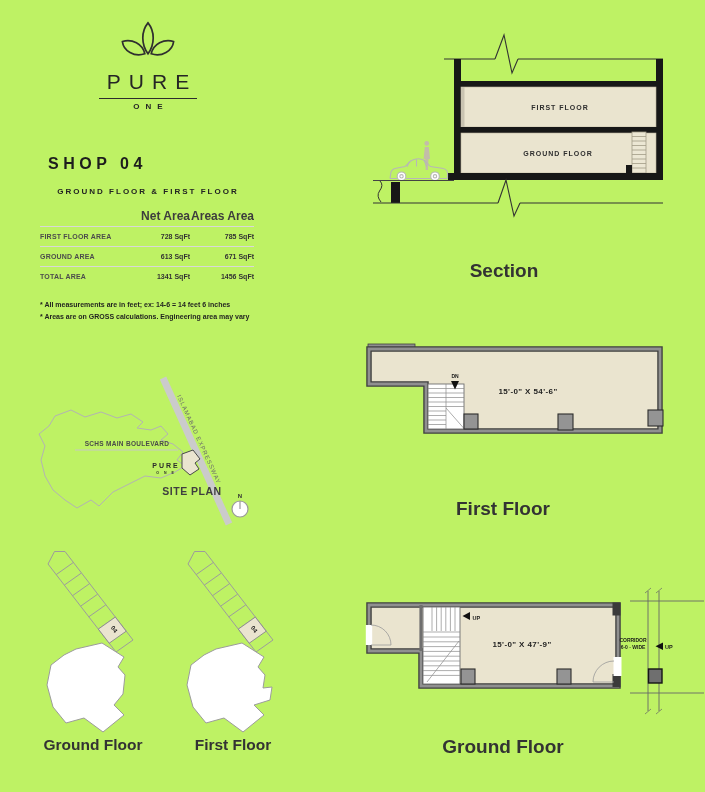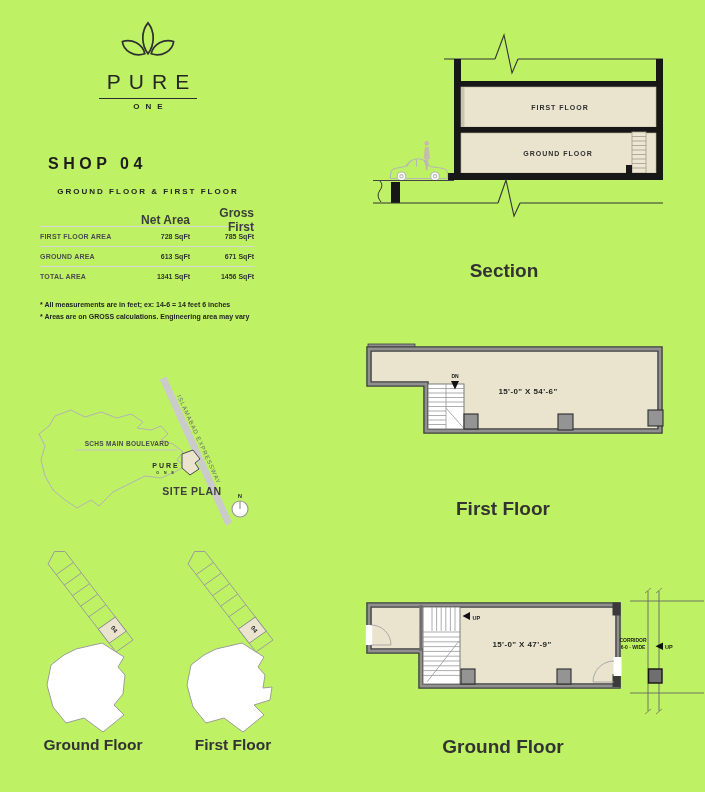--- a/index.html
+++ b/index.html
@@ -60,21 +60,21 @@
     <div class="sub">ONE</div>
   </div>
 
   <div class="abs shop-title">SHOP 04</div>
   <div class="abs shop-subtitle">GROUND FLOOR &amp; FIRST FLOOR</div>
 
   <div class="abs area-table">
     <div class="tr head">
       <div class="cell-label"></div>
       <div class="cell-head">Net Area</div>
-      <div class="cell-head">Gross First</div>
+      <div class="cell-head">Areas Area</div>
     </div>
     <div class="tr data">
       <div class="cell-label">FIRST FLOOR AREA</div>
       <div class="cell-num">728 SqFt</div>
       <div class="cell-num">785 SqFt</div>
     </div>
     <div class="tr data">
       <div class="cell-label">GROUND AREA</div>
       <div class="cell-num">613 SqFt</div>
       <div class="cell-num">671 SqFt</div>

